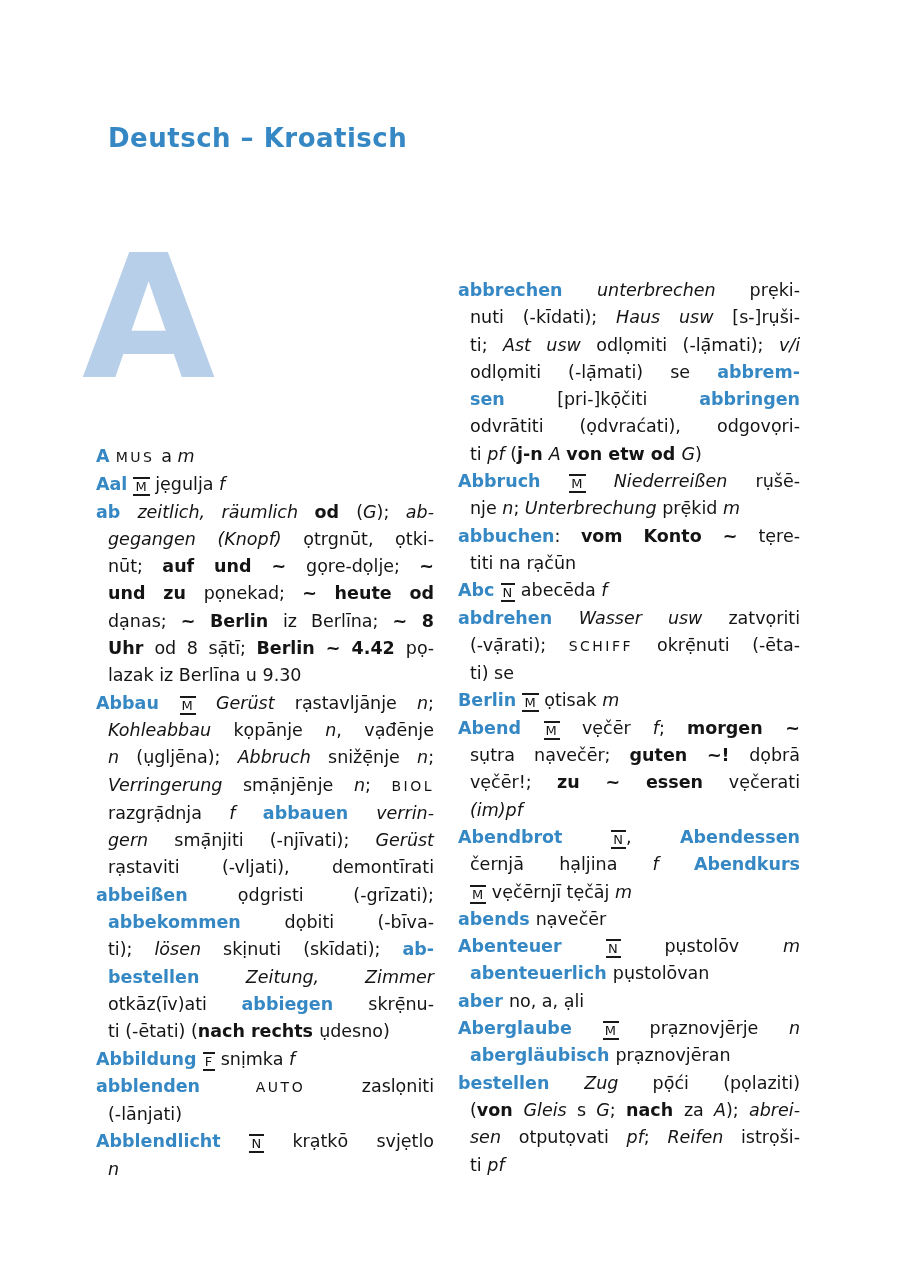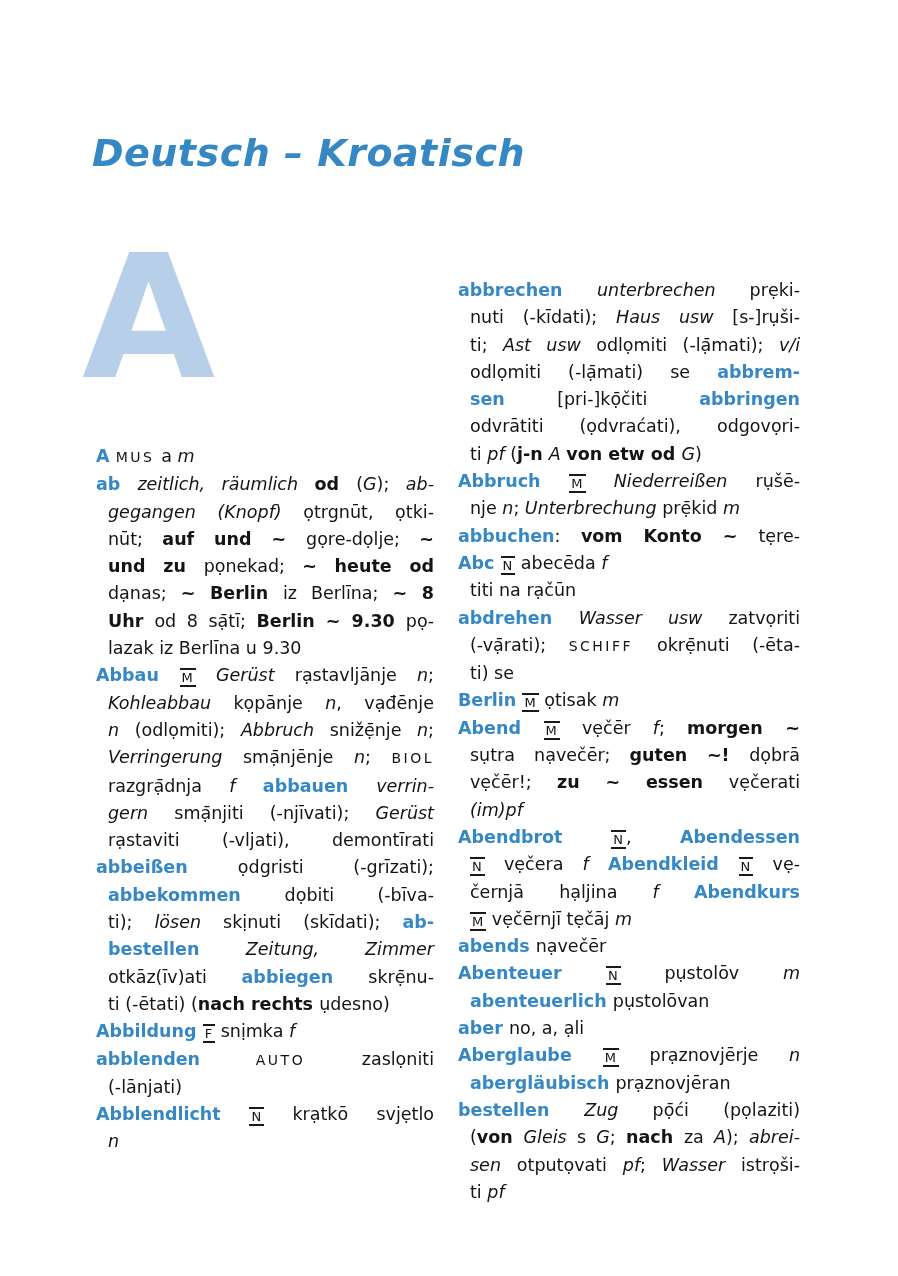--- a/index.html
+++ b/index.html
@@ -1,22 +1,22 @@
 <!DOCTYPE html>
 <html style="--accent: #3588c4; --watermark: #b8cfe9;"><head>
 <meta charset="utf-8">
 <style>
   html,body{margin:0;padding:0;}
   body{
     width:898px;height:1276px;background:#ffffff;position:relative;overflow:hidden;
     font-family:"DejaVu Sans","Liberation Sans",sans-serif;color:#141414;
   }
   .page-title{
-    position:absolute;left:92px;top:106px;
-    font-size:38px;font-weight:bold;color:var(--accent,#3588c4);letter-spacing:.5px;font-style:italic;
+    position:absolute;left:108px;top:106px;
+    font-size:26px;font-weight:bold;color:var(--accent,#3588c4);letter-spacing:.5px;
   }
   .watermark-letter{
     position:absolute;left:82px;top:238px;
     font-size:172px;line-height:160px;font-weight:bold;color:var(--watermark,#b8cfe9);
   }
   .dict-columns{
     position:absolute;left:96px;top:277px;width:708px;
     display:flex;gap:24px;
   }
   .dict-column{width:342px;font-size:17.5px;line-height:27.3px;}
@@ -37,30 +37,31 @@
 </head>
 <body>
 
 <h1 class="page-title">Deutsch – Kroatisch</h1>
 
 <div class="watermark-letter">A</div>
 
 <div class="dict-columns">
   <div class="dict-column left">
       <div class="line"><span class="s-hw">A </span><span class="s-sc">MUS </span><span class="s-t">a </span><span class="s-g">m</span></div>
+      <div class="line"><span class="s-hw">Aal </span><span class="s-gen">M</span><span class="s-t"> jẹgulja </span><span class="s-g">f</span></div>
       <div class="line just"><span class="s-hw">ab </span><span class="s-it">zeitlich, räumlich </span><span class="s-b">od </span><span class="s-t">(</span><span class="s-g">G</span><span class="s-t">); </span><span class="s-it">ab-</span></div>
       <div class="line ind just"><span class="s-it">gegangen (Knopf) </span><span class="s-t">ọtrgnūt, ọtki-</span></div>
       <div class="line ind just"><span class="s-t">nūt; </span><span class="s-b">auf und ~ </span><span class="s-t">gọre-dọlje; </span><span class="s-b">~</span></div>
       <div class="line ind just"><span class="s-b">und zu </span><span class="s-t">pọnekad; </span><span class="s-b">~ heute </span><span class="s-b">od</span></div>
       <div class="line ind just"><span class="s-t">dạnas; </span><span class="s-b">~ Berlin </span><span class="s-t">iz Berlīna; </span><span class="s-b">~ 8</span></div>
-      <div class="line ind just"><span class="s-b">Uhr </span><span class="s-t">od 8 sạ̄tī; </span><span class="s-b">Berlin ~ 9.30 </span><span class="s-t">pọ-</span></div>
+      <div class="line ind just"><span class="s-b">Uhr </span><span class="s-t">od 8 sạ̄tī; </span><span class="s-b">Berlin ~ 4.42 </span><span class="s-t">pọ-</span></div>
       <div class="line ind"><span class="s-t">lazak iz Berlīna u 9.30</span></div>
       <div class="line just"><span class="s-hw">Abbau </span><span class="s-gen">M</span><span class="s-it"> Gerüst </span><span class="s-t">rạstavljānje </span><span class="s-g">n</span><span class="s-t">;</span></div>
       <div class="line ind just"><span class="s-it">Kohleabbau </span><span class="s-t">kọpānje </span><span class="s-g">n</span><span class="s-t">, vạđēnje</span></div>
-      <div class="line ind just"><span class="s-g">n </span><span class="s-t">(odlọmiti); </span><span class="s-it">Abbruch </span><span class="s-t">snižẹ̄nje </span><span class="s-g">n</span><span class="s-t">;</span></div>
+      <div class="line ind just"><span class="s-g">n </span><span class="s-t">(ụgljēna); </span><span class="s-it">Abbruch </span><span class="s-t">snižẹ̄nje </span><span class="s-g">n</span><span class="s-t">;</span></div>
       <div class="line ind just"><span class="s-it">Verringerung </span><span class="s-t">smạ̄njēnje </span><span class="s-g">n</span><span class="s-t">; </span><span class="s-sc">BIOL</span></div>
       <div class="line ind just"><span class="s-t">razgrạ̄dnja </span><span class="s-g">f </span><span class="s-hw">abbauen </span><span class="s-it">verrin-</span></div>
       <div class="line ind just"><span class="s-it">gern </span><span class="s-t">smạ̄njiti (-njīvati); </span><span class="s-it">Gerüst</span></div>
       <div class="line ind just"><span class="s-t">rạstaviti (-vljati), demontīrati</span></div>
       <div class="line just"><span class="s-hw">abbeißen </span><span class="s-t">ọdgristi (-grīzati);</span></div>
       <div class="line ind just"><span class="s-hw">abbekommen </span><span class="s-t">dọbiti (-bīva-</span></div>
       <div class="line ind just"><span class="s-t">ti); </span><span class="s-it">lösen </span><span class="s-t">skịnuti (skīdati); </span><span class="s-hw">ab-</span></div>
       <div class="line ind just"><span class="s-hw">bestellen </span><span class="s-it">Zeitung, Zimmer</span></div>
       <div class="line ind just"><span class="s-t">otkāz(īv)ati </span><span class="s-hw">abbiegen </span><span class="s-t">skrẹ̄nu-</span></div>
       <div class="line ind"><span class="s-t">ti (-ētati) (</span><span class="s-b">nach rechts </span><span class="s-t">ụdesno)</span></div>
@@ -74,38 +75,37 @@
       <div class="line just"><span class="s-hw">abbrechen </span><span class="s-it">unterbrechen </span><span class="s-t">prẹki-</span></div>
       <div class="line ind just"><span class="s-t">nuti (-kīdati); </span><span class="s-it">Haus usw </span><span class="s-t">[s-]rụši-</span></div>
       <div class="line ind just"><span class="s-t">ti; </span><span class="s-it">Ast usw </span><span class="s-t">odlọmiti (-lạ̄mati); </span><span class="s-it">v/i</span></div>
       <div class="line ind just"><span class="s-t">odlọmiti (-lạ̄mati) se </span><span class="s-hw">abbrem-</span></div>
       <div class="line ind just"><span class="s-hw">sen </span><span class="s-t">[pri-]kọ̄čiti </span><span class="s-hw">abbringen</span></div>
       <div class="line ind just"><span class="s-t">odvrātiti (ọdvraćati), odgovọri-</span></div>
       <div class="line ind"><span class="s-t">ti </span><span class="s-it">pf </span><span class="s-t">(</span><span class="s-b">j-n </span><span class="s-g">A </span><span class="s-b">von etw </span><span class="s-b">od </span><span class="s-g">G</span><span class="s-t">)</span></div>
       <div class="line just"><span class="s-hw">Abbruch </span><span class="s-gen">M</span><span class="s-it"> Niederreißen </span><span class="s-t">rụšē-</span></div>
       <div class="line ind"><span class="s-t">nje </span><span class="s-g">n</span><span class="s-t">; </span><span class="s-it">Unterbrechung </span><span class="s-t">prẹ̄kid </span><span class="s-g">m</span></div>
       <div class="line just"><span class="s-hw">abbuchen</span><span class="s-t">: </span><span class="s-b">vom Konto ~ </span><span class="s-t">tẹre-</span></div>
+      <div class="line ind"><span class="s-t">titi na rạčūn</span></div>
       <div class="line"><span class="s-hw">Abc </span><span class="s-gen">N</span><span class="s-t"> abecēda </span><span class="s-g">f</span></div>
-      <div class="line ind"><span class="s-t">titi na rạčūn</span></div>
       <div class="line just"><span class="s-hw">abdrehen </span><span class="s-it">Wasser usw </span><span class="s-t">zatvọriti</span></div>
       <div class="line ind just"><span class="s-t">(-vạ̄rati); </span><span class="s-sc">SCHIFF </span><span class="s-t">okrẹ̄nuti (-ēta-</span></div>
       <div class="line ind"><span class="s-t">ti) se</span></div>
       <div class="line"><span class="s-hw">Berlin </span><span class="s-gen">M</span><span class="s-t"> ọtisak </span><span class="s-g">m</span></div>
       <div class="line just"><span class="s-hw">Abend </span><span class="s-gen">M</span><span class="s-t"> vẹčēr </span><span class="s-g">f</span><span class="s-t">; </span><span class="s-b">morgen ~</span></div>
       <div class="line ind just"><span class="s-t">sụtra nạvečēr; </span><span class="s-b">guten ~! </span><span class="s-t">dọbrā</span></div>
       <div class="line ind just"><span class="s-t">vẹčēr!; </span><span class="s-b">zu ~ essen </span><span class="s-t">vẹčerati</span></div>
       <div class="line ind"><span class="s-it">(im)pf</span></div>
       <div class="line just"><span class="s-hw">Abendbrot </span><span class="s-gen">N</span><span class="s-t">, </span><span class="s-hw">Abendessen</span></div>
-      <div class="line ind just"><span class="s-gen">N</span><span class="s-t"> vẹčera </span><span class="s-g">f </span><span class="s-hw">Abendkleid </span><span class="s-gen">N</span><span class="s-t"> vẹ-</span></div>
       <div class="line ind just"><span class="s-t">černjā hạljina </span><span class="s-g">f </span><span class="s-hw">Abendkurs</span></div>
       <div class="line ind"><span class="s-gen">M</span><span class="s-t"> vẹčērnjī tẹčāj </span><span class="s-g">m</span></div>
       <div class="line"><span class="s-hw">abends </span><span class="s-t">nạvečēr</span></div>
       <div class="line just"><span class="s-hw">Abenteuer </span><span class="s-gen">N</span><span class="s-t"> pụstolōv </span><span class="s-g">m</span></div>
       <div class="line ind"><span class="s-hw">abenteuerlich </span><span class="s-t">pụstolōvan</span></div>
       <div class="line"><span class="s-hw">aber </span><span class="s-t">no, a, ạli</span></div>
       <div class="line just"><span class="s-hw">Aberglaube </span><span class="s-gen">M</span><span class="s-t"> prạznovjērje </span><span class="s-g">n</span></div>
       <div class="line ind"><span class="s-hw">abergläubisch </span><span class="s-t">prạznovjēran</span></div>
       <div class="line just"><span class="s-hw">bestellen </span><span class="s-it">Zug </span><span class="s-t">pọ̄ći (pọlaziti)</span></div>
       <div class="line ind just"><span class="s-t">(</span><span class="s-b">von </span><span class="s-it">Gleis </span><span class="s-t">s </span><span class="s-g">G</span><span class="s-t">; </span><span class="s-b">nach </span><span class="s-t">za </span><span class="s-g">A</span><span class="s-t">); </span><span class="s-it">abrei-</span></div>
-      <div class="line ind just"><span class="s-it">sen </span><span class="s-t">otputọvati </span><span class="s-it">pf</span><span class="s-t">; </span><span class="s-it">Wasser </span><span class="s-t">istrọši-</span></div>
+      <div class="line ind just"><span class="s-it">sen </span><span class="s-t">otputọvati </span><span class="s-it">pf</span><span class="s-t">; </span><span class="s-it">Reifen </span><span class="s-t">istrọši-</span></div>
       <div class="line ind"><span class="s-t">ti </span><span class="s-it">pf</span></div>
     </div>
 </div>
 
 </body></html>

